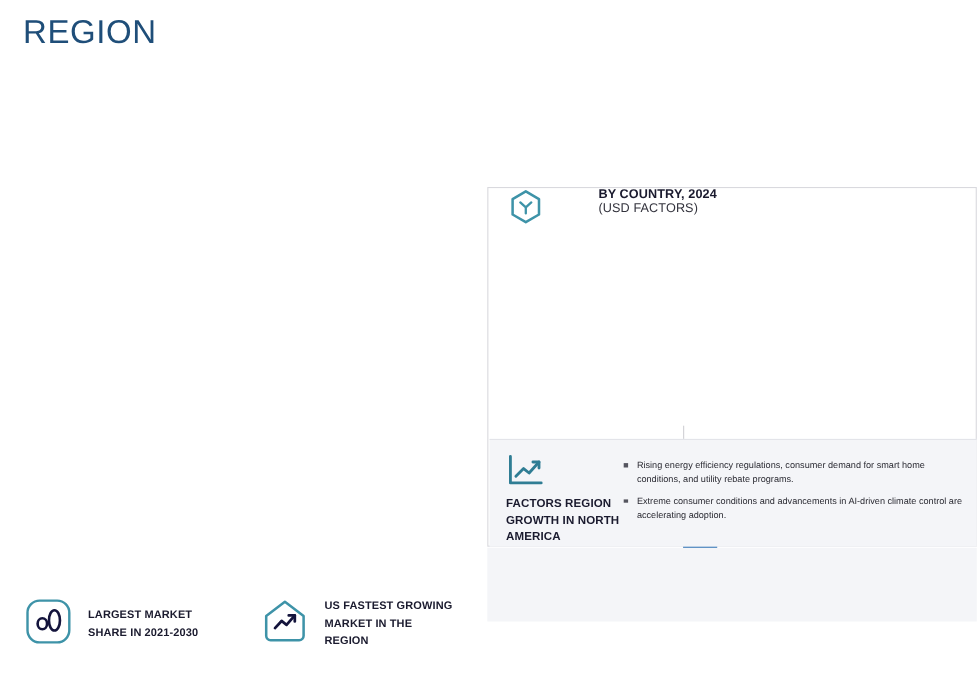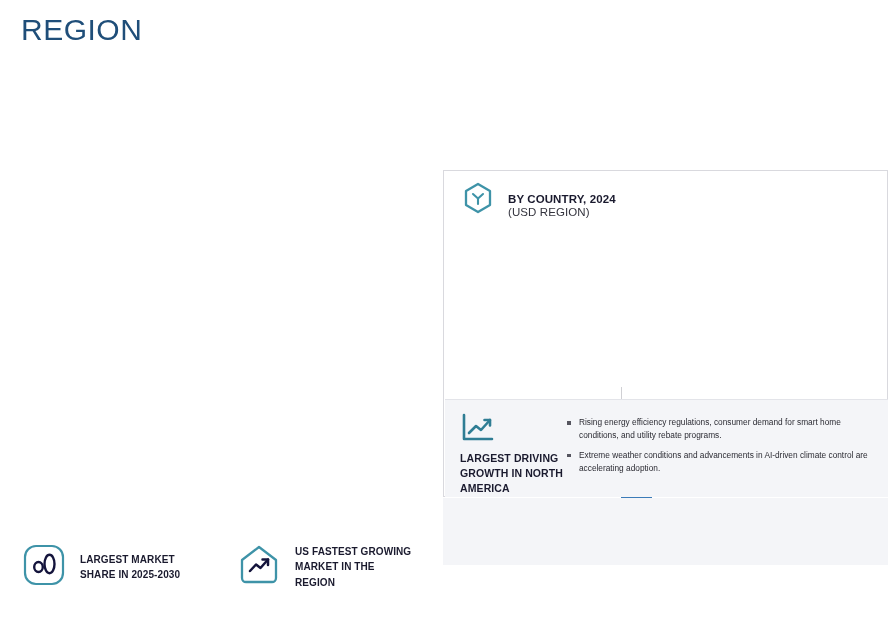--- a/index.html
+++ b/index.html
@@ -40,23 +40,24 @@
     box-sizing: border-box;
   }
 
   #card-header {
     position: absolute;
     left: 0;
     top: 0;
     width: 100%;
     height: 48px;
     display: flex;
-    align-items: flex-end;
+    align-items: flex-start;
     padding-left: 17px;
     box-sizing: border-box;
+    gap: 36px;
   }
   #hex-icon {
     width: 34px;
     height: 34px;
     flex: 0 0 auto;
   }
   #card-header-text {
     margin-left: 13px;
     line-height: 1.15;
   }
@@ -230,21 +231,21 @@
 
   <div id="card-header">
     <span id="hex-icon-wrap">
       <svg id="hex-icon" viewBox="0 0 34 34" xmlns="http://www.w3.org/2000/svg">
         <polygon points="17,3 29,10 29,24 17,31 5,24 5,10" fill="none" stroke="#3e93a8" stroke-width="2.3" stroke-linejoin="round"></polygon>
         <path d="M12 13 L17 17.5 L22 13 M17 17.5 L17 23" fill="none" stroke="#3e93a8" stroke-width="2.1" stroke-linecap="round" stroke-linejoin="round"></path>
       </svg>
     </span>
     <div id="card-header-text">
       <div class="hdr-line1">BY COUNTRY, 2024</div>
-      <div class="hdr-line2">(USD REGION)</div>
+      <div class="hdr-line2">(USD FACTORS)</div>
     </div>
   </div>
 
   <div id="chart-area">
     <div id="plot">
       <div id="axis-line"></div>
 
       <div class="bar-row" style="top:0px;">
         <span class="cat-label">US</span>
         <span class="bar" id="bar-0" style="width: 172.181px; background: rgb(59, 123, 184);"></span>
@@ -271,41 +272,41 @@
 
   <div id="factors-section">
     <div id="factors-left">
       <span>
         <svg id="chart-line-icon" viewBox="0 0 36 32" xmlns="http://www.w3.org/2000/svg">
           <path d="M4 3 L4 27 L32 27" fill="none" stroke="#2f7d94" stroke-width="2.6" stroke-linecap="round" stroke-linejoin="round"></path>
           <path d="M9 21 L16 14 L21 18 L30 8" fill="none" stroke="#2f7d94" stroke-width="2.6" stroke-linecap="round" stroke-linejoin="round"></path>
           <path d="M24.5 8 L30 8 L30 13.5" fill="none" stroke="#2f7d94" stroke-width="2.6" stroke-linecap="round" stroke-linejoin="round"></path>
         </svg>
       </span>
-      <div id="factors-title">LARGEST DRIVING GROWTH IN NORTH AMERICA</div>
+      <div id="factors-title">FACTORS REGION GROWTH IN NORTH AMERICA</div>
     </div>
     <ul id="factors-list">
       <li>Rising energy efficiency regulations, consumer demand for smart home conditions, and utility rebate programs.</li>
-      <li>Extreme weather conditions and advancements in AI-driven climate control are accelerating adoption.</li>
+      <li>Extreme consumer conditions and advancements in AI-driven climate control are accelerating adoption.</li>
     </ul>
   </div>
 </div>
 
 <div id="lower-panel"></div>
 
 <div class="footer-item" id="footer-share">
   <span>
     <svg class="footer-icon" viewBox="0 0 44 44" xmlns="http://www.w3.org/2000/svg">
       <rect x="3" y="3" width="38" height="38" rx="11" ry="11" fill="none" stroke="#3e93a8" stroke-width="2.2"></rect>
       <ellipse cx="16.5" cy="24" rx="4.3" ry="5" fill="none" stroke="#14143c" stroke-width="2.4"></ellipse>
       <ellipse cx="27.5" cy="21" rx="5" ry="9.2" fill="none" stroke="#14143c" stroke-width="2.4"></ellipse>
     </svg>
   </span>
   <div class="footer-label">LARGEST MARKET
-SHARE IN 2025-2030</div>
+SHARE IN 2021-2030</div>
 </div>
 
 <div class="footer-item" id="footer-fastest">
   <span>
     <svg class="footer-icon" viewBox="0 0 44 44" xmlns="http://www.w3.org/2000/svg">
       <path d="M22 4 L39 17 L39 35 a4 4 0 0 1 -4 4 L9 39 a4 4 0 0 1 -4 -4 L5 17 Z" fill="none" stroke="#3e93a8" stroke-width="2.3" stroke-linejoin="round"></path>
       <path d="M13 28 L19 21.5 L23.5 25 L31 16.5" fill="none" stroke="#14143c" stroke-width="2.5" stroke-linecap="round" stroke-linejoin="round"></path>
       <path d="M25.5 16.5 L31 16.5 L31 22" fill="none" stroke="#14143c" stroke-width="2.5" stroke-linecap="round" stroke-linejoin="round"></path>
     </svg>
   </span>

